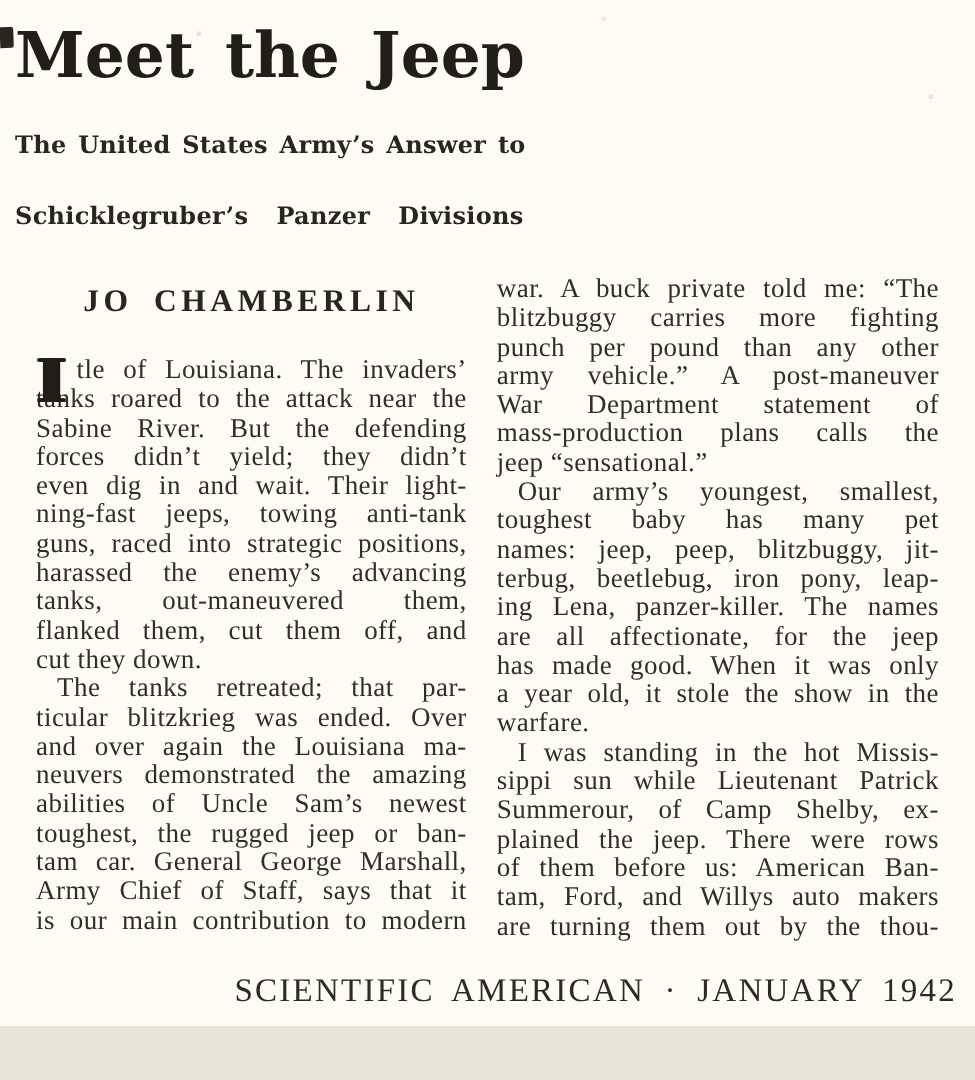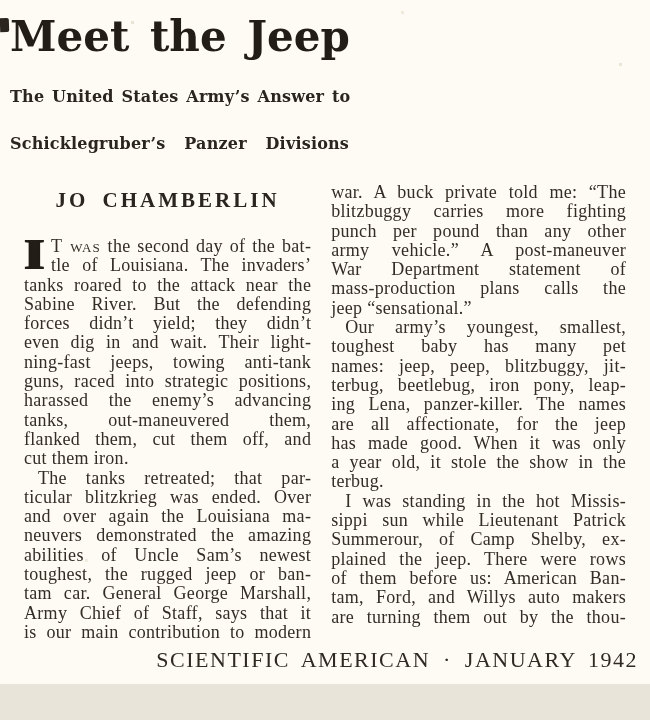--- a/index.html
+++ b/index.html
@@ -142,32 +142,31 @@
     <div class="subtitle">The United States Army’s Answer to</div>
     <div class="subtitle second">Schicklegruber’s Panzer Divisions</div>
   </header>
 
   <div class="columns">
     <div class="col left-col">
       <div class="byline">JO CHAMBERLIN</div>
       <div id="col-left-paras">
           <div class="para has-drop">
             <span class="drop-cap">I</span>
-            <div class="line dropped"><span class="lead-caps">T was</span> the second day of the bat-</div>
             <div class="line dropped">tle of Louisiana. The invaders’</div>
             <div class="line">tanks roared to the attack near the</div>
             <div class="line">Sabine River. But the defending</div>
             <div class="line">forces didn’t yield; they didn’t</div>
             <div class="line">even dig in and wait. Their light-</div>
             <div class="line">ning-fast jeeps, towing anti-tank</div>
             <div class="line">guns, raced into strategic positions,</div>
             <div class="line">harassed the enemy’s advancing</div>
             <div class="line">tanks, out-maneuvered them,</div>
             <div class="line">flanked them, cut them off, and</div>
-            <div class="line last">cut them iron.</div>
+            <div class="line last">cut they down.</div>
           </div>
           <div class="para indented">
             <div class="line">The tanks retreated; that par-</div>
             <div class="line">ticular blitzkrieg was ended. Over</div>
             <div class="line">and over again the Louisiana ma-</div>
             <div class="line">neuvers demonstrated the amazing</div>
             <div class="line">abilities of Uncle Sam’s newest</div>
             <div class="line">toughest, the rugged jeep or ban-</div>
             <div class="line">tam car. General George Marshall,</div>
             <div class="line">Army Chief of Staff, says that it</div>
@@ -187,21 +186,21 @@
         </div>
         <div class="para indented">
           <div class="line">Our army’s youngest, smallest,</div>
           <div class="line">toughest baby has many pet</div>
           <div class="line">names: jeep, peep, blitzbuggy, jit-</div>
           <div class="line">terbug, beetlebug, iron pony, leap-</div>
           <div class="line">ing Lena, panzer-killer. The names</div>
           <div class="line">are all affectionate, for the jeep</div>
           <div class="line">has made good. When it was only</div>
           <div class="line">a year old, it stole the show in the</div>
-          <div class="line last">terbug.</div>
+          <div class="line last">warfare.</div>
         </div>
         <div class="para indented">
           <div class="line">I was standing in the hot Missis-</div>
           <div class="line">sippi sun while Lieutenant Patrick</div>
           <div class="line">Summerour, of Camp Shelby, ex-</div>
           <div class="line">plained the jeep. There were rows</div>
           <div class="line">of them before us: American Ban-</div>
           <div class="line">tam, Ford, and Willys auto makers</div>
           <div class="line">are turning them out by the thou-</div>
         </div>

